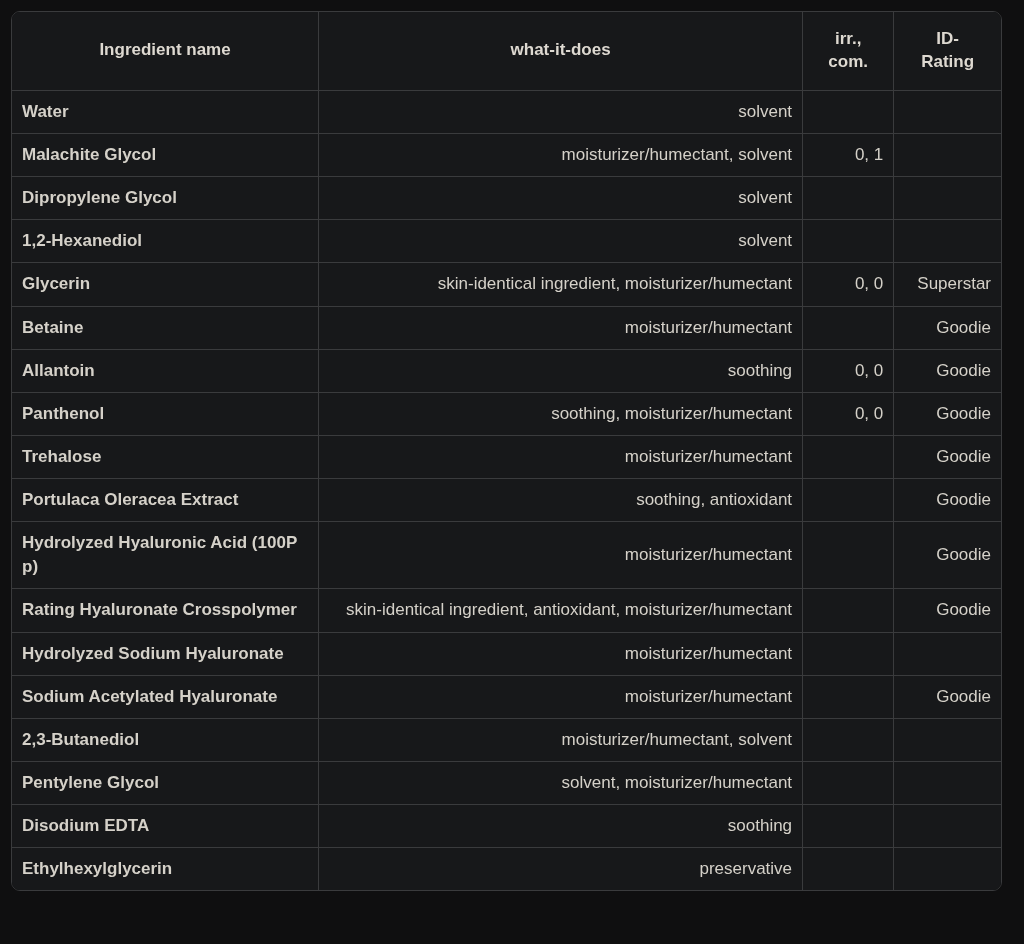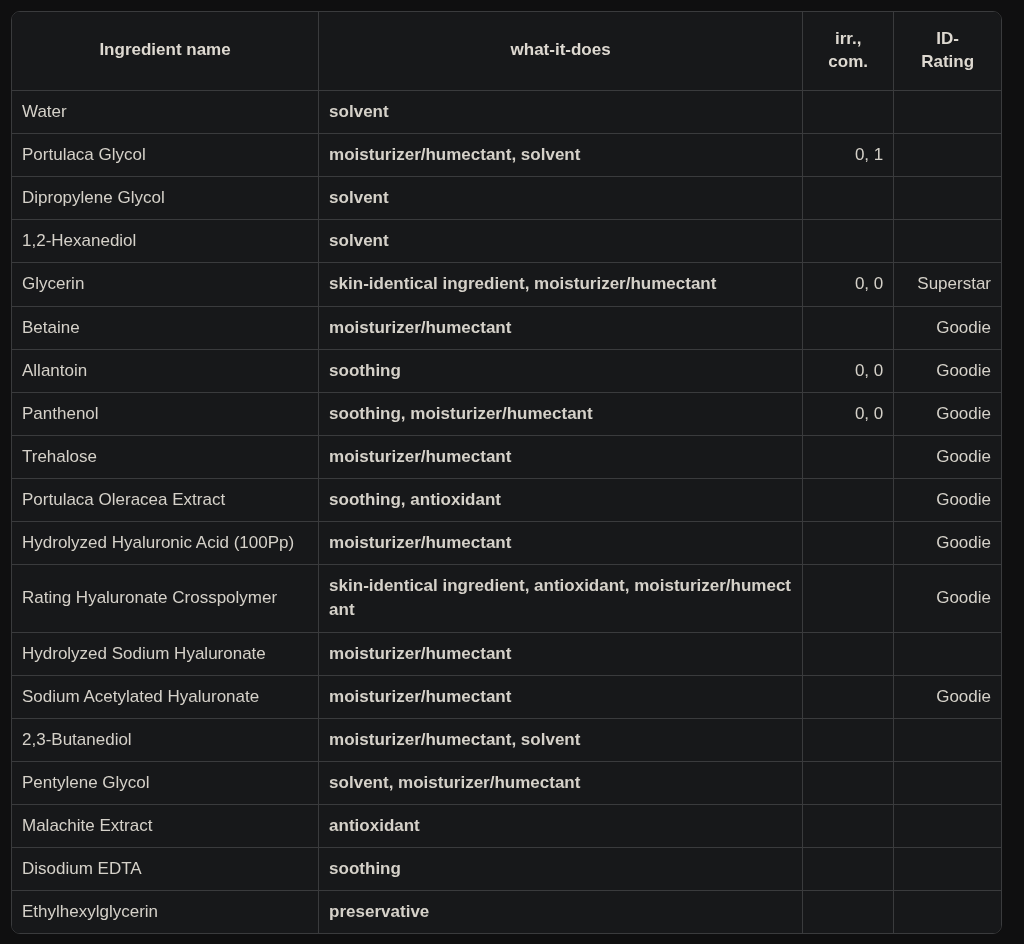--- a/index.html
+++ b/index.html
@@ -76,24 +76,24 @@
     padding-bottom: 16px;
     font-size: 17px;
     line-height: 1.35;
   }
 
   table.ingredients thead th.h-name { text-align: center; }
 
   td.cell-name {
     text-align: left;
     padding-left: 13px;
+    font-weight: bold;
   }
   td.cell-does {
-    text-align: left;
-    font-weight: bold;
+    text-align: right;
   }
   td.cell-irr {
     text-align: right;
     color: #5cc296;
     white-space: nowrap;
   }
   td.cell-id {
     text-align: right;
     color: #5cc296;
     white-space: nowrap;
@@ -120,21 +120,21 @@
         </tr>
       </thead>
       <tbody id="table-body">
           <tr>
             <td class="cell-name">Water</td>
             <td class="cell-does">solvent</td>
             <td class="cell-irr"></td>
             <td class="cell-id"></td>
           </tr>
           <tr>
-            <td class="cell-name">Portulaca Glycol</td>
+            <td class="cell-name">Malachite Glycol</td>
             <td class="cell-does">moisturizer/humectant, solvent</td>
             <td class="cell-irr">0, 1</td>
             <td class="cell-id"></td>
           </tr>
           <tr>
             <td class="cell-name">Dipropylene Glycol</td>
             <td class="cell-does">solvent</td>
             <td class="cell-irr"></td>
             <td class="cell-id"></td>
           </tr>
@@ -210,26 +210,20 @@
             <td class="cell-irr"></td>
             <td class="cell-id"></td>
           </tr>
           <tr>
             <td class="cell-name">Pentylene Glycol</td>
             <td class="cell-does">solvent, moisturizer/humectant</td>
             <td class="cell-irr"></td>
             <td class="cell-id"></td>
           </tr>
           <tr>
-            <td class="cell-name">Malachite Extract</td>
-            <td class="cell-does">antioxidant</td>
-            <td class="cell-irr"></td>
-            <td class="cell-id"></td>
-          </tr>
-          <tr>
             <td class="cell-name">Disodium EDTA</td>
             <td class="cell-does">soothing</td>
             <td class="cell-irr"></td>
             <td class="cell-id"></td>
           </tr>
           <tr>
             <td class="cell-name">Ethylhexylglycerin</td>
             <td class="cell-does">preservative</td>
             <td class="cell-irr"></td>
             <td class="cell-id"></td>

